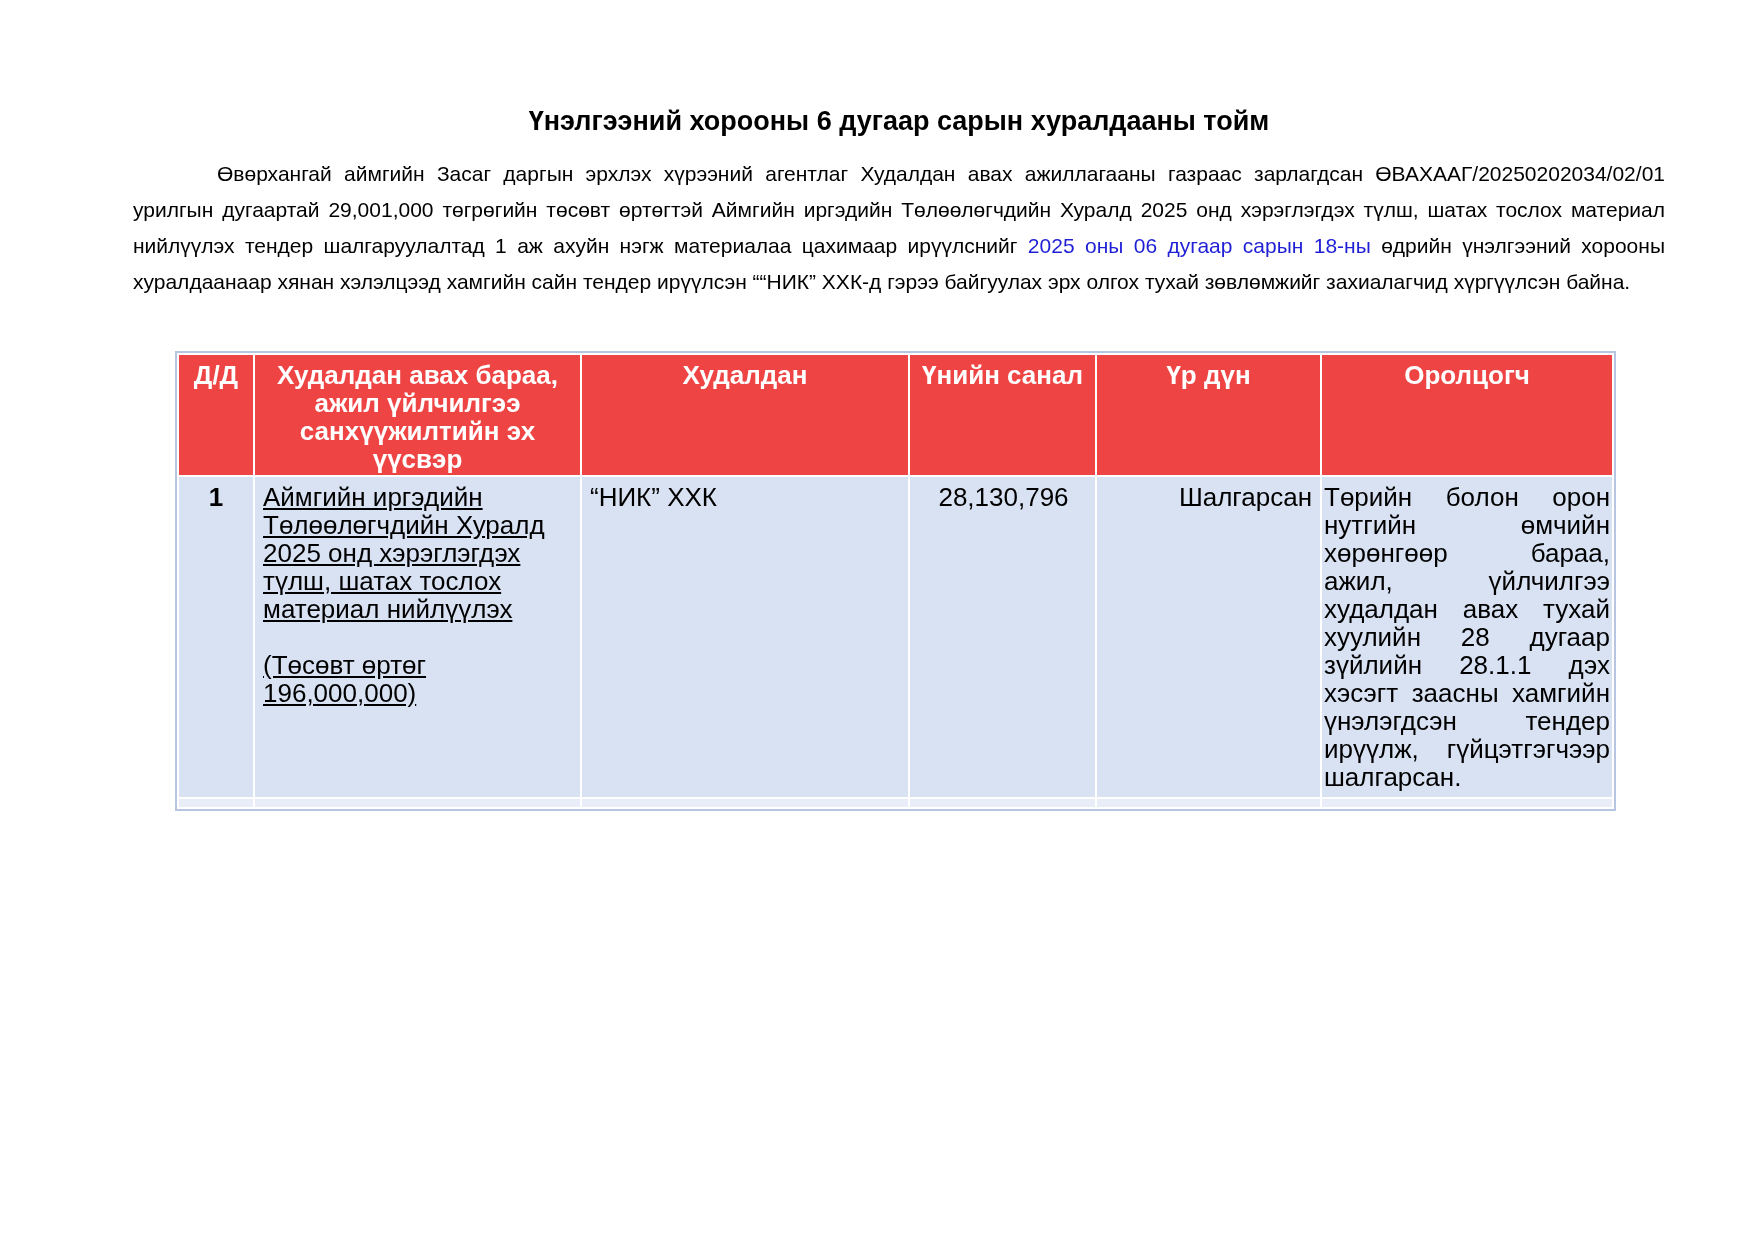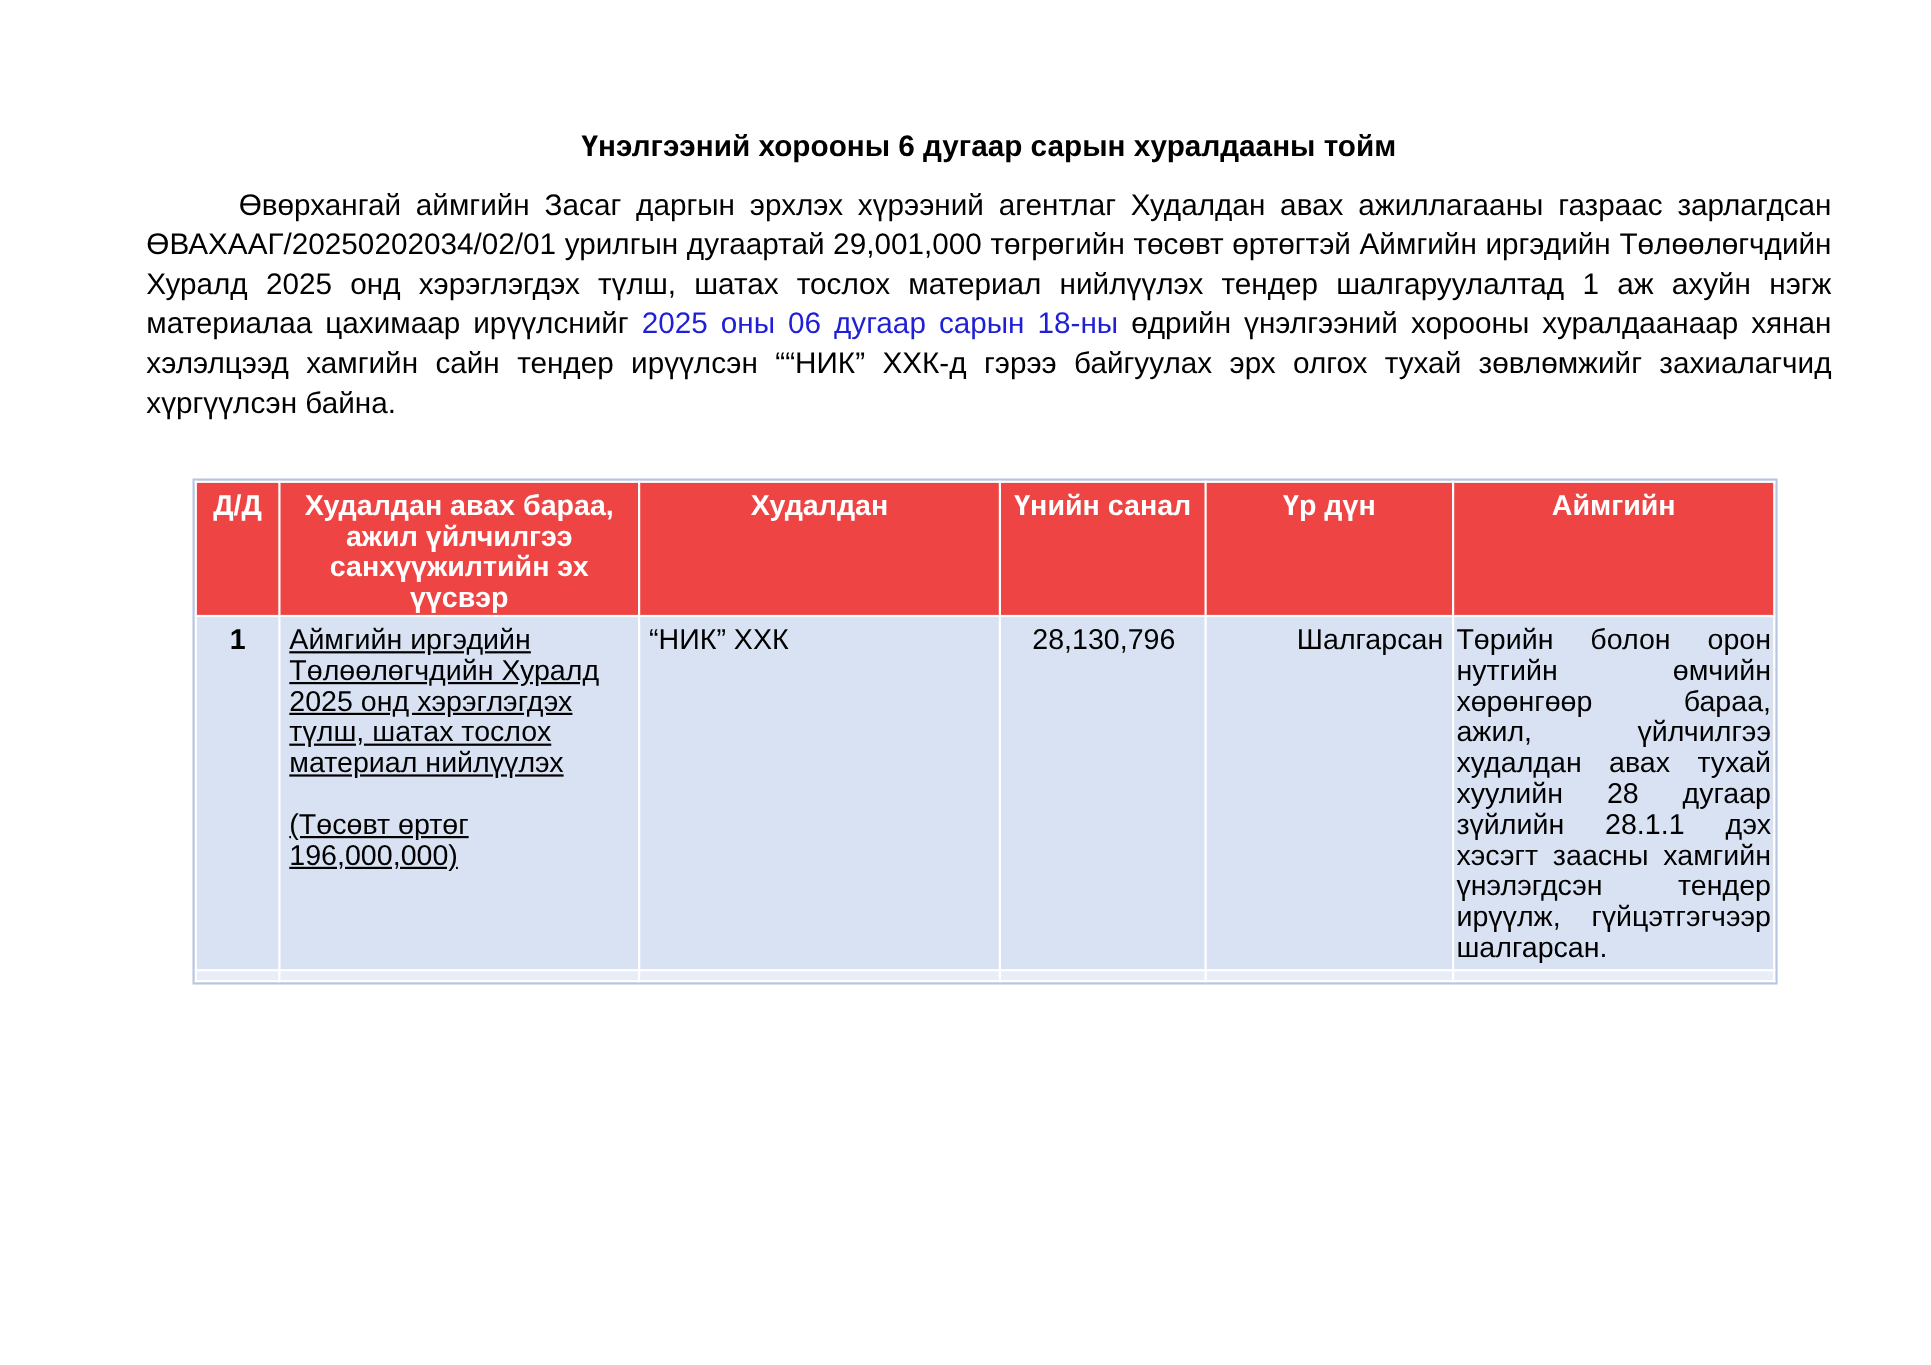--- a/index.html
+++ b/index.html
@@ -14,25 +14,25 @@
     color: #000000;
     overflow: hidden;
   }
   .content {
     padding: 104px 90px 0 133px;
   }
   .doc-title {
     font-size: 27px;
     font-weight: bold;
     text-align: center;
-    margin: 12px 0 18px 0;
+    margin: 0 0 18px 0;
     line-height: 34px;
   }
   .body-par {
-    font-size: 27px;
+    font-size: 21px;
     line-height: 36px;
     text-align: justify;
     text-indent: 84px;
     margin: 0;
     width: 1532px;
   }
   .date-link {
     color: #1f1fd6;
     text-decoration: none;
     cursor: pointer;
@@ -94,21 +94,21 @@
       <col style="width:225px">
       <col style="width:292px">
     </colgroup>
     <thead>
       <tr>
         <th>Д/Д</th>
         <th>Худалдан авах бараа, ажил үйлчилгээ санхүүжилтийн эх үүсвэр</th>
         <th>Худалдан</th>
         <th>Үнийн санал</th>
         <th>Үр дүн</th>
-        <th>Аймгийн</th>
+        <th>Оролцогч</th>
       </tr>
     </thead>
     <tbody>
       <tr>
         <td class="cell-num">1</td>
         <td class="cell-item">
           <div>Аймгийн иргэдийн Төлөөлөгчдийн Хуралд 2025 онд хэрэглэгдэх түлш, шатах тослох материал нийлүүлэх</div>
           <div class="budget-block">(Төсөвт өртөг 196,000,000)</div>
         </td>
         <td class="cell-part">“НИК” ХХК</td>

